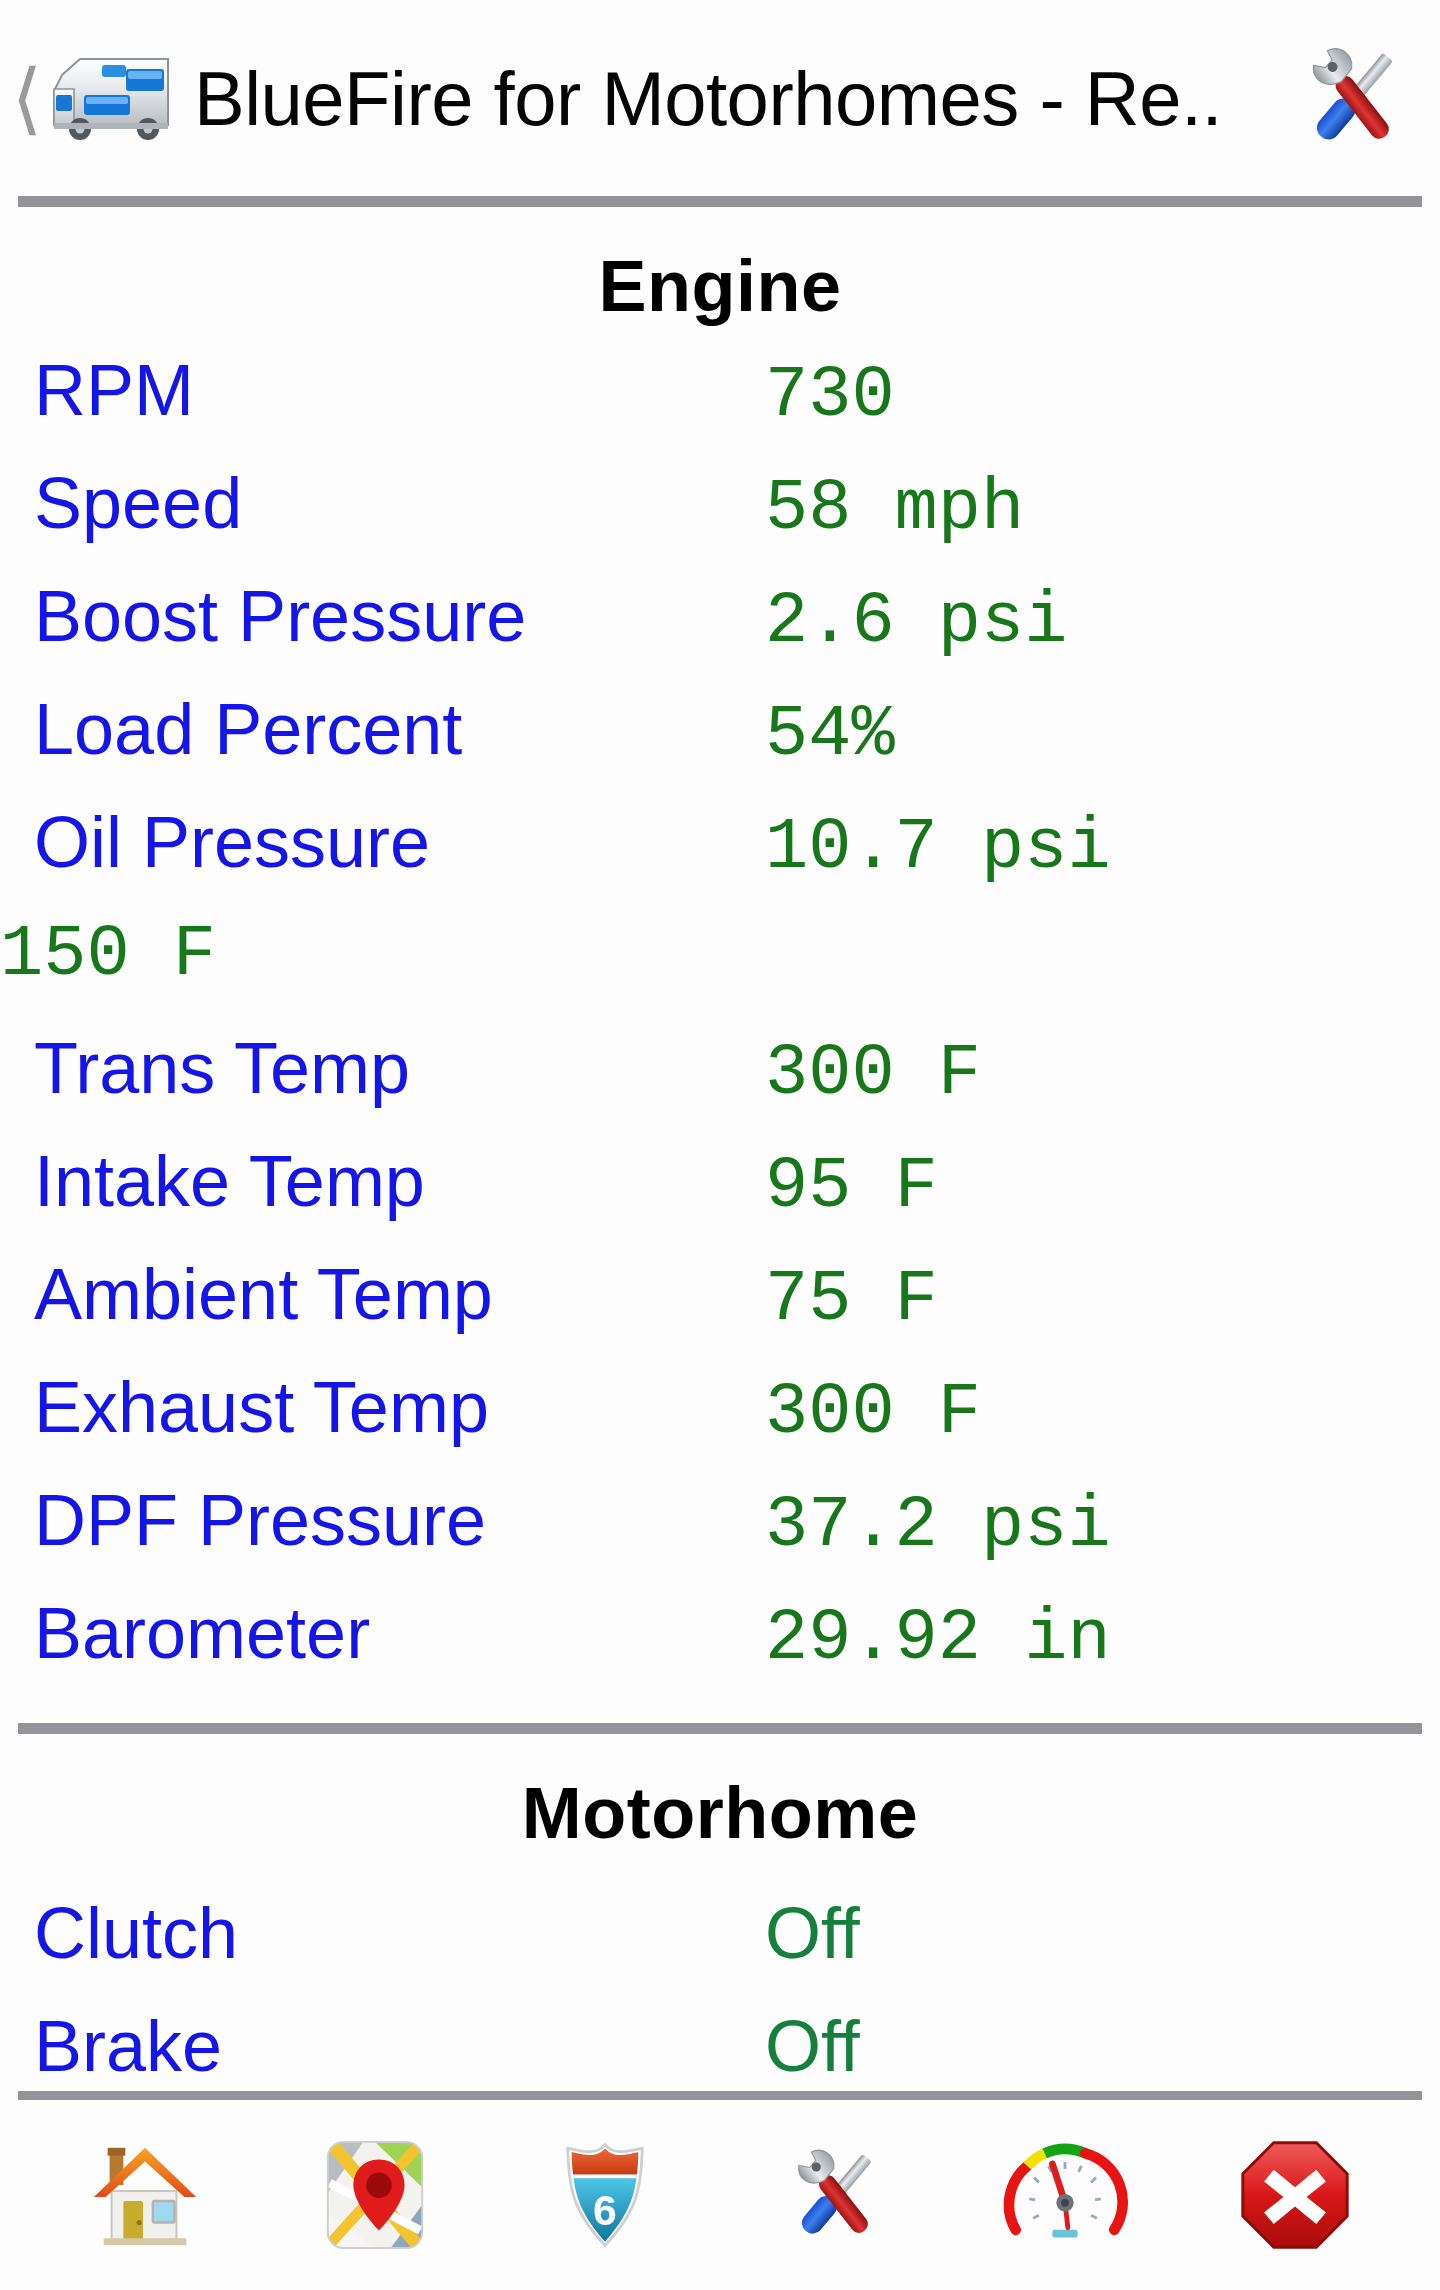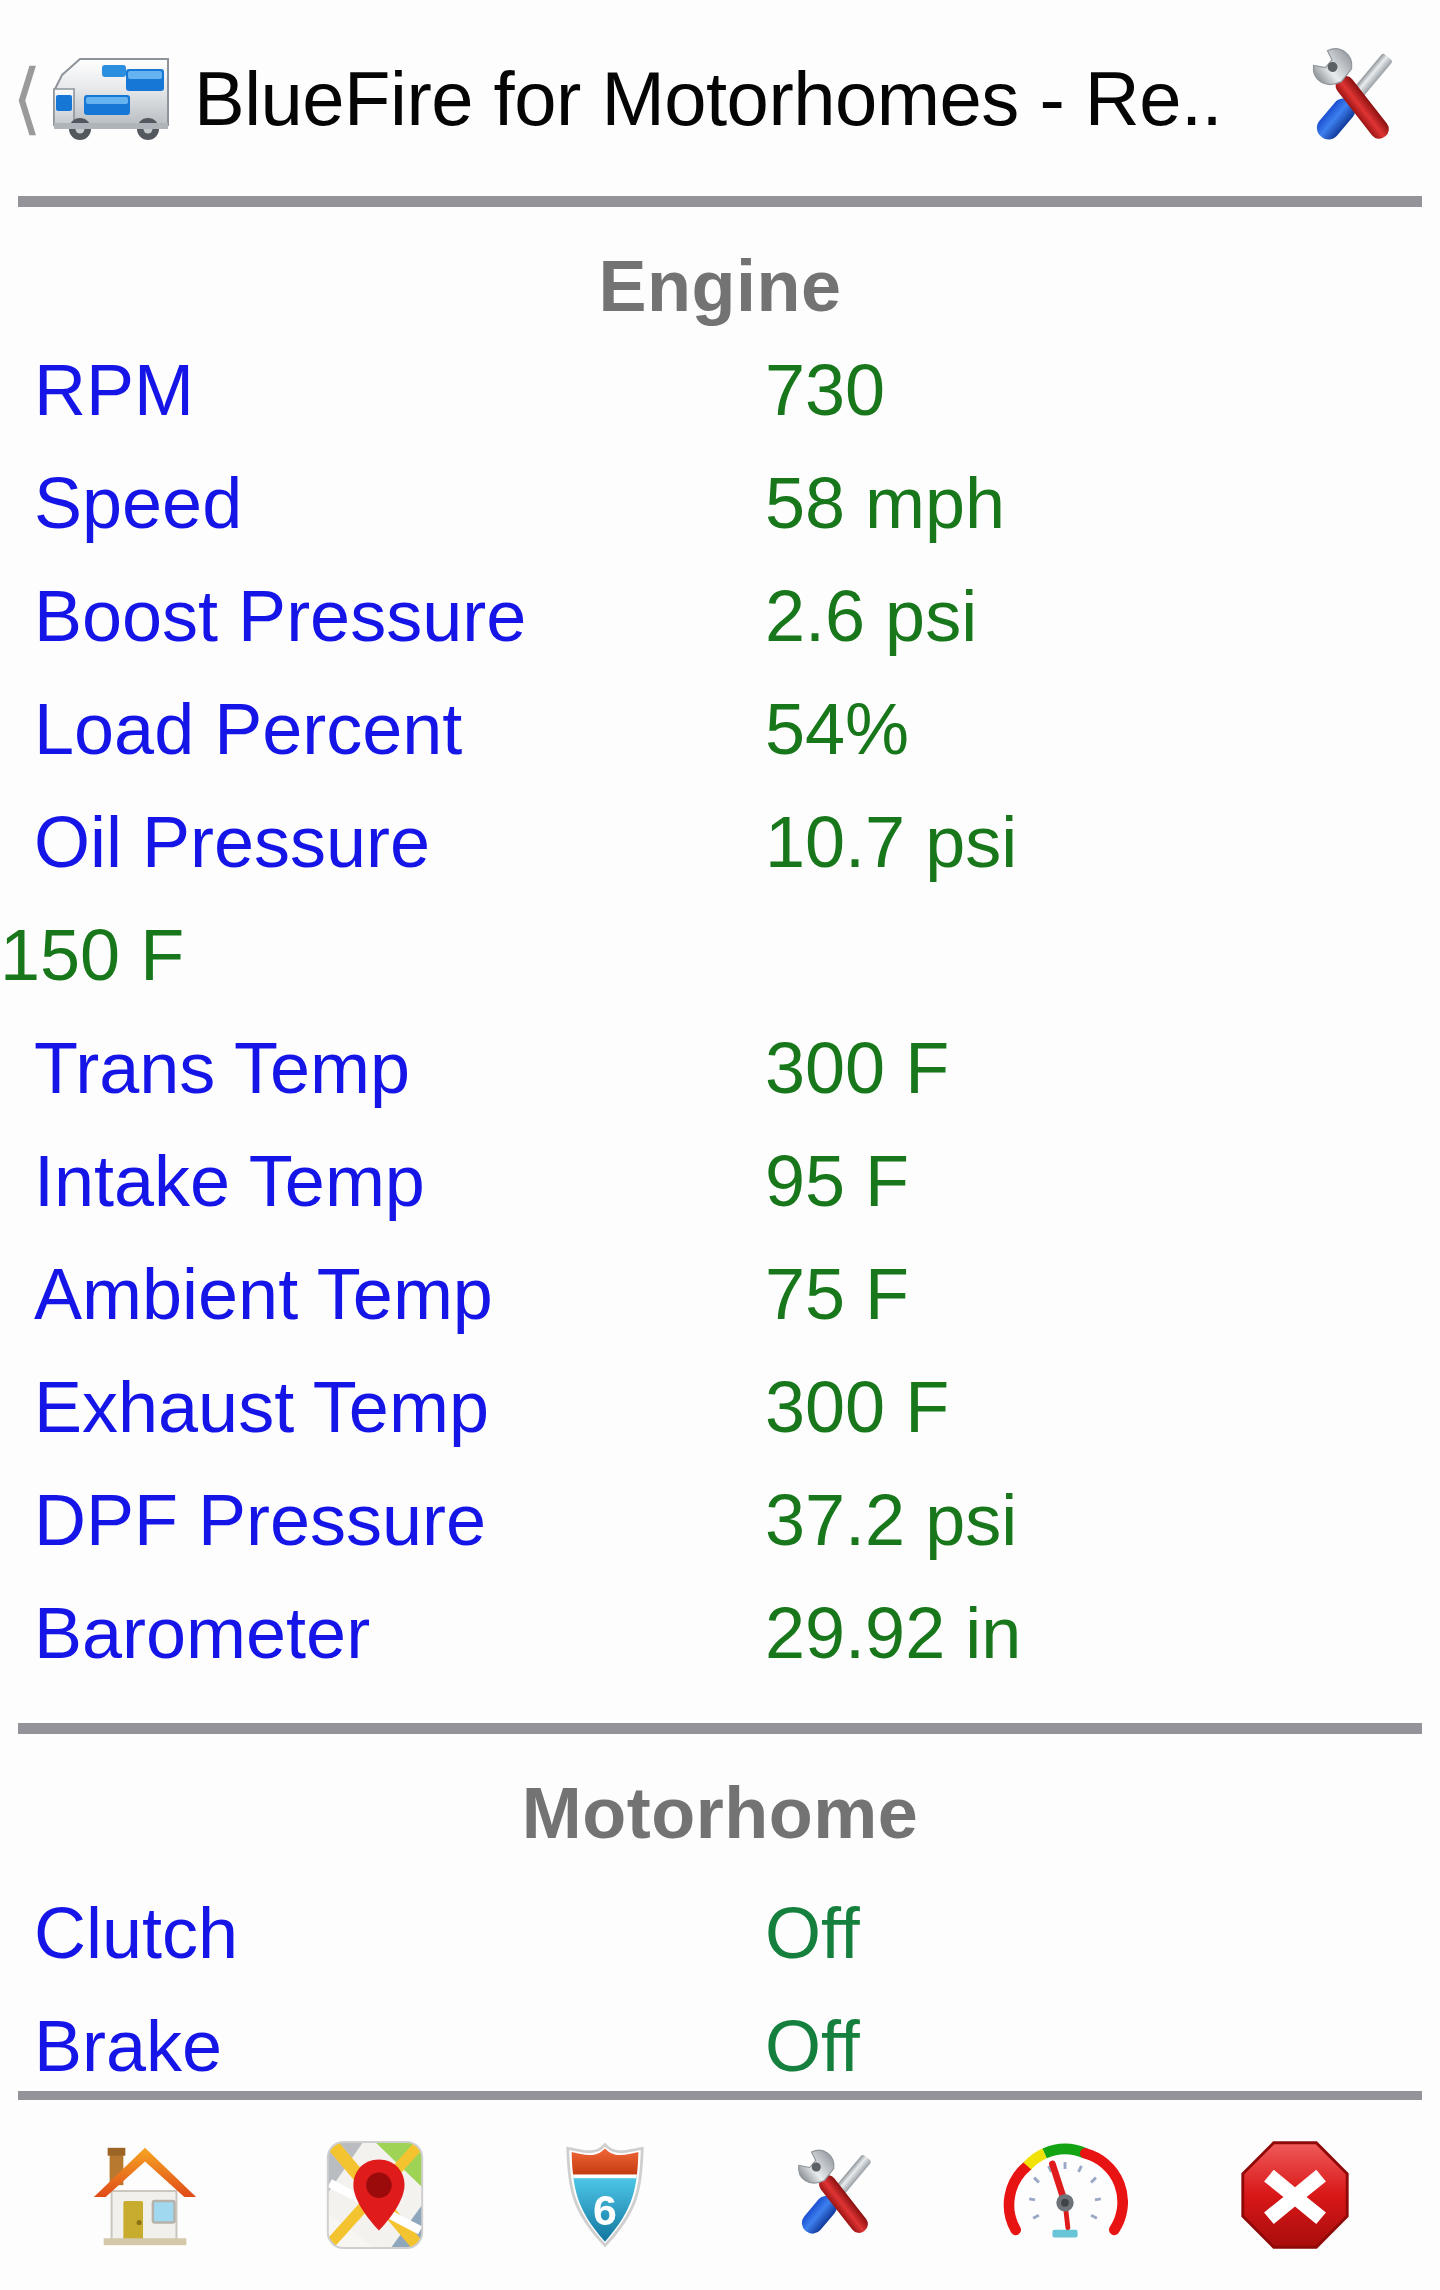--- a/index.html
+++ b/index.html
@@ -56,21 +56,21 @@
 
   
   .content {
     flex:1 1 auto;
     position:relative;
     overflow:hidden;
     padding-top:10px;
   }
   .section-title {
     text-align:center;
-    color:#737373;
+    color:#000000;
     font-size:72px;
     font-weight:bold;
     margin-top:28px;
     margin-bottom:22px;
     letter-spacing:0.5px;
   }
   .section-title.motorhome { margin-top:38px; margin-bottom:38px; }
 
   .rows { width:100%; }
   .row {
@@ -83,21 +83,21 @@
     font-size:72px;
     padding-left:34px;
     width:765px;
     flex:0 0 765px;
     white-space:nowrap;
   }
   .row .value {
     font-size:72px;
     white-space:nowrap;
   }
-  .value.green  { color:#17771a; }
+  .value.green  { color:#17771a;font-family:Liberation Mono, monospace; }
   .value.orange { color:#15803d; }
 
   .divider-mid {
     height:11px;
     background:#949399;
     margin:18px 18px 0 18px;
   }
 
   
   .navbar {

